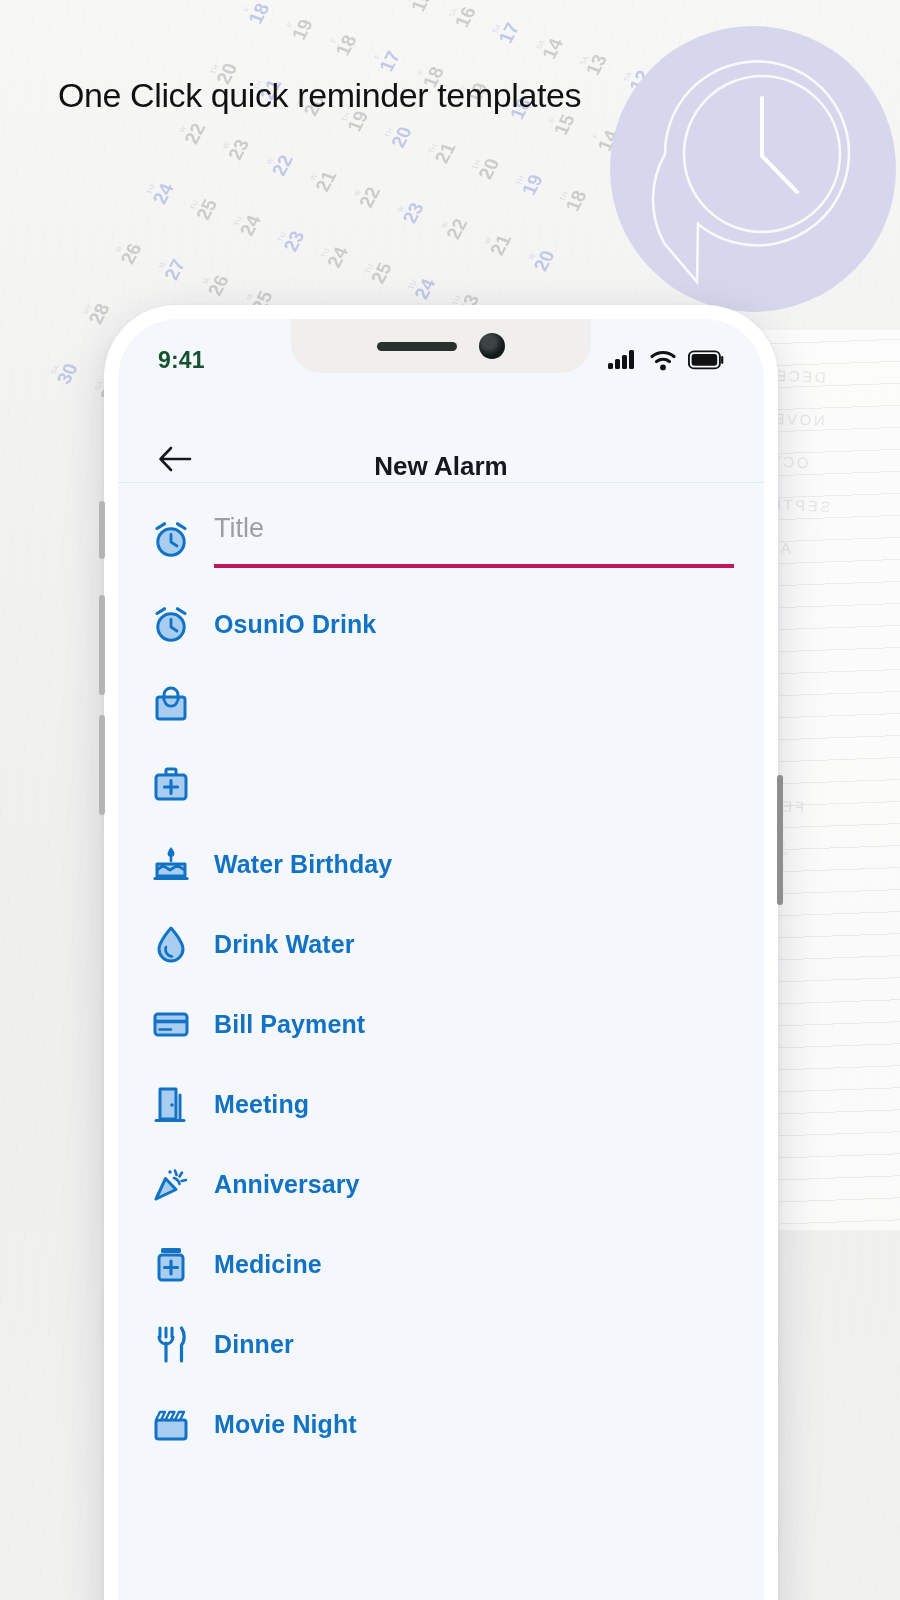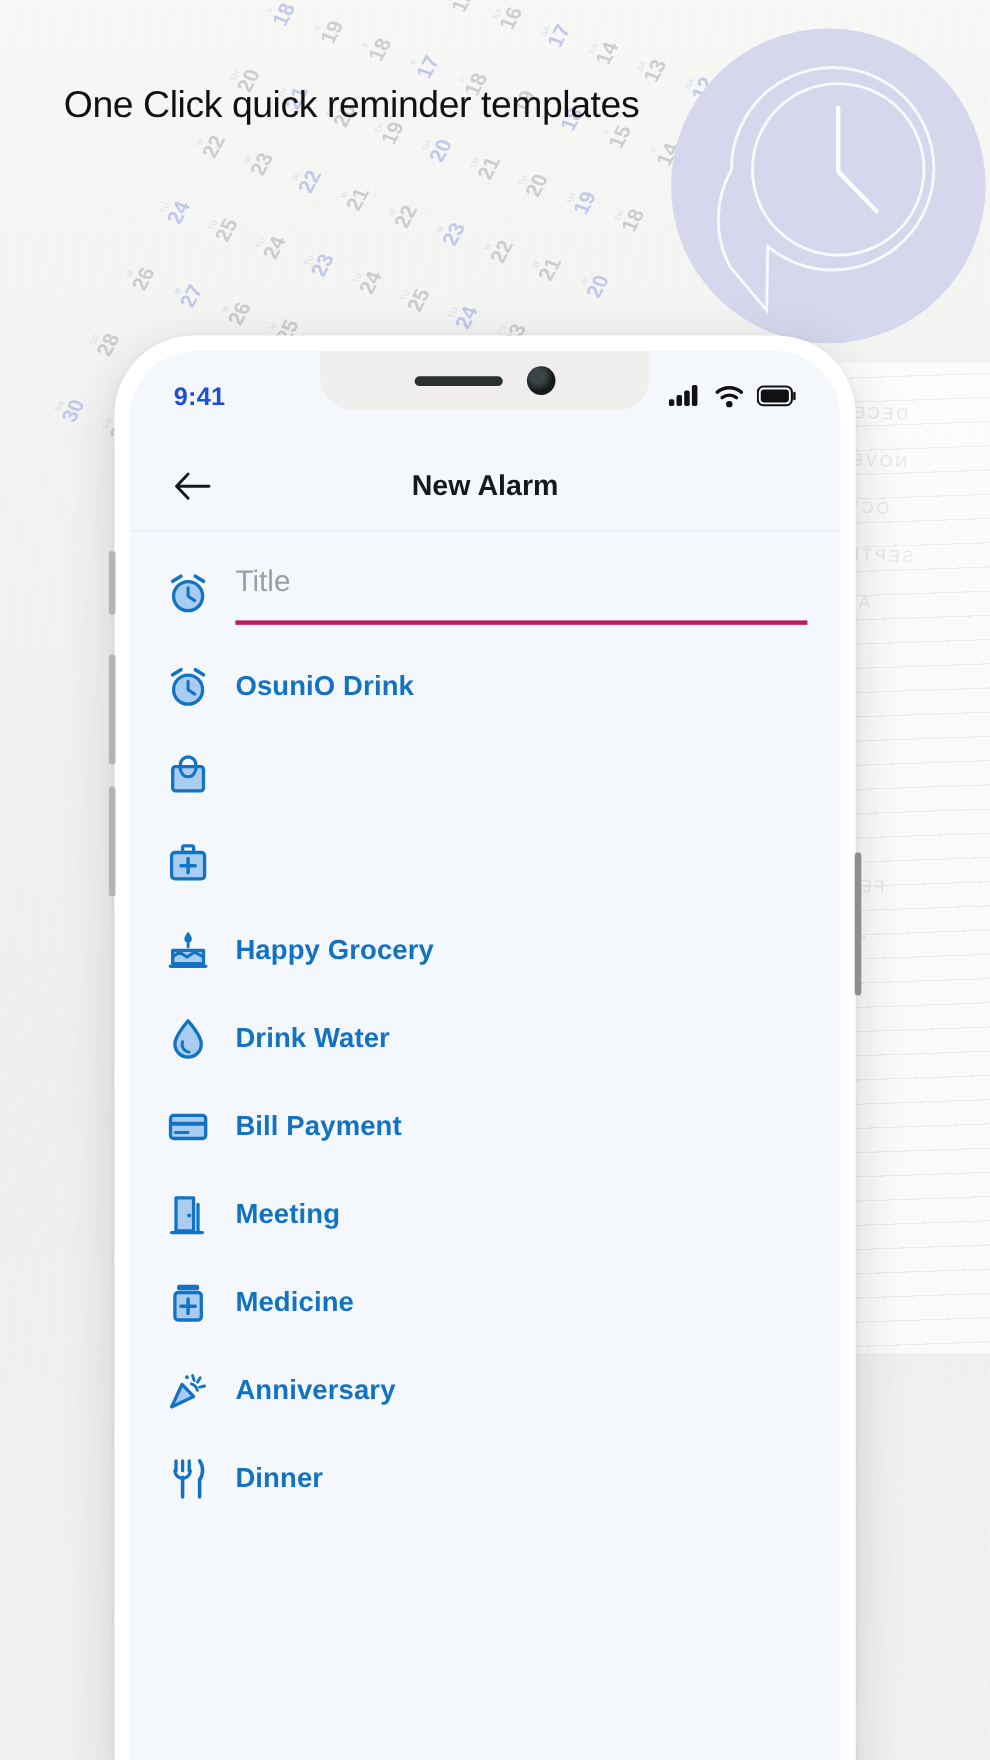--- a/index.html
+++ b/index.html
@@ -150,28 +150,28 @@
   .speaker { width: 80px; height: 9px; border-radius: 6px; background: #2b312f; }
   .camera  { width: 26px; height: 26px; border-radius: 50%;
              background: radial-gradient(circle at 38% 34%, #3c4546 0 26%, #14191a 60%); }
 
   
   .statusbar {
     position: relative; z-index: 7;
     height: 82px; padding: 0 40px;
     display: flex; align-items: center; justify-content: space-between;
   }
-  .clock-txt { font-size: 23px; font-weight: 600; color: #1d4ed8; letter-spacing: .2px; }
+  .clock-txt { font-size: 23px; font-weight: 600; color: #14532d; letter-spacing: .2px; }
   .sb-icons { display: flex; align-items: center; gap: 11px; }
 
   
   .appbar {
     position: relative;
     height: 82px;
-    display: flex; align-items: center;
+    display: flex; align-items: flex-end;
     padding: 0 34px;
     border-bottom: 1px solid #e3e9f1;
   }
   .back-btn { width: 46px; height: 46px; display: flex; align-items: center; justify-content: center; cursor: pointer; }
   .appbar-title {
     position: absolute; left: 0; right: 0;
     text-align: center;
     font-size: 26px; font-weight: 600; color: #16181c;
     pointer-events: none;
   }
@@ -420,21 +420,21 @@
           <div class="tpl-item">
             <div class="row-icon">
               <svg width="40" height="40" viewBox="0 0 40 40">
     <path d="M20 3 C20 3 23.4 7.2 23.4 9.4 A3.4 3.4 0 0 1 16.6 9.4 C16.6 7.2 20 3 20 3 Z" fill="#1272c4"></path>
     <path d="M20 13 L20 17" stroke="#1272c4" stroke-width="2.6" stroke-linecap="round"></path>
     <path d="M6 32 L6 20 L34 20 L34 32 Z" fill="#a8cdf0" stroke="#1272c4" stroke-width="3" stroke-linejoin="round"></path>
     <path d="M6 26 L12 21.6 L19 26 L26 21.6 L34 26" fill="none" stroke="#1272c4" stroke-width="2.8" stroke-linejoin="round"></path>
     <path d="M4 34.5 L36 34.5" stroke="#1272c4" stroke-width="3.2" stroke-linecap="round"></path>
   </svg>
             </div>
-            <div class="tpl-label">Happy Grocery</div>
+            <div class="tpl-label">Water Birthday</div>
           </div>
           <div class="tpl-item">
             <div class="row-icon">
               <svg width="40" height="40" viewBox="0 0 40 40">
     <path d="M20 4 C20 4 32 17.6 32 25 A12 12 0 0 1 8 25 C8 17.6 20 4 20 4 Z" fill="#a8cdf0" stroke="#1272c4" stroke-width="3" stroke-linejoin="round"></path>
     <path d="M15 23 A7 7 0 0 0 21 32.5" fill="none" stroke="#1272c4" stroke-width="2.6" stroke-linecap="round"></path>
   </svg>
             </div>
             <div class="tpl-label">Drink Water</div>
           </div>
@@ -451,52 +451,61 @@
           <div class="tpl-item">
             <div class="row-icon">
               <svg width="40" height="40" viewBox="0 0 40 40">
     <path d="M9 5 L25 5 L25 35 L9 35 Z" fill="#a8cdf0" stroke="#1272c4" stroke-width="3" stroke-linejoin="round"></path>
     <circle cx="21" cy="21" r="1.8" fill="#1272c4"></circle>
     <path d="M29 11 L29 35" stroke="#1272c4" stroke-width="3" stroke-linecap="round"></path>
     <path d="M5 36.5 L33 36.5" stroke="#1272c4" stroke-width="3" stroke-linecap="round"></path>
   </svg>
             </div>
             <div class="tpl-label">Meeting</div>
-          </div>
-          <div class="tpl-item">
-            <div class="row-icon">
-              <svg width="40" height="40" viewBox="0 0 40 40">
-    <rect x="10" y="4" width="20" height="5" rx="1.6" fill="#1272c4"></rect>
-    <rect x="8" y="11" width="24" height="25" rx="3" fill="#a8cdf0" stroke="#1272c4" stroke-width="3"></rect>
-    <path d="M20 17 L20 30 M13.5 23.5 L26.5 23.5" stroke="#1272c4" stroke-width="3.2" stroke-linecap="round"></path>
-  </svg>
-            </div>
-            <div class="tpl-label">Medicine</div>
           </div>
           <div class="tpl-item">
             <div class="row-icon">
               <svg width="40" height="40" viewBox="0 0 40 40">
     <path d="M5 35 L14.5 14.5 L25 25.5 Z" fill="#a8cdf0" stroke="#1272c4" stroke-width="3" stroke-linejoin="round"></path>
     <path d="M23 14 A8.5 8.5 0 0 1 28.5 20" fill="none" stroke="#1272c4" stroke-width="2.6" stroke-linecap="round"></path>
     <path d="M24 6.5 L25.6 11" stroke="#1272c4" stroke-width="2.6" stroke-linecap="round"></path>
     <path d="M31 8.5 L28.5 12.5" stroke="#1272c4" stroke-width="2.6" stroke-linecap="round"></path>
     <path d="M35 16 L30.5 17" stroke="#1272c4" stroke-width="2.6" stroke-linecap="round"></path>
     <circle cx="19" cy="8" r="1.7" fill="#1272c4"></circle>
   </svg>
             </div>
             <div class="tpl-label">Anniversary</div>
           </div>
           <div class="tpl-item">
             <div class="row-icon">
               <svg width="40" height="40" viewBox="0 0 40 40">
+    <rect x="10" y="4" width="20" height="5" rx="1.6" fill="#1272c4"></rect>
+    <rect x="8" y="11" width="24" height="25" rx="3" fill="#a8cdf0" stroke="#1272c4" stroke-width="3"></rect>
+    <path d="M20 17 L20 30 M13.5 23.5 L26.5 23.5" stroke="#1272c4" stroke-width="3.2" stroke-linecap="round"></path>
+  </svg>
+            </div>
+            <div class="tpl-label">Medicine</div>
+          </div>
+          <div class="tpl-item">
+            <div class="row-icon">
+              <svg width="40" height="40" viewBox="0 0 40 40">
     <path d="M9 4 L9 13 M15 4 L15 13 M21 4 L21 13" stroke="#1272c4" stroke-width="3" stroke-linecap="round"></path>
     <path d="M8 13 A7 7 0 0 0 22 13" fill="none" stroke="#1272c4" stroke-width="3" stroke-linecap="round"></path>
     <path d="M15 19 L15 37" stroke="#1272c4" stroke-width="3.2" stroke-linecap="round"></path>
     <path d="M30.5 4 C34 9 34 17 30.5 21 L30.5 37" fill="none" stroke="#1272c4" stroke-width="3.2" stroke-linecap="round" stroke-linejoin="round"></path>
   </svg>
             </div>
             <div class="tpl-label">Dinner</div>
           </div>
+          <div class="tpl-item">
+            <div class="row-icon">
+              <svg width="40" height="40" viewBox="0 0 40 40">
+    <rect x="5" y="16" width="30" height="19" rx="2.4" fill="#a8cdf0" stroke="#1272c4" stroke-width="3"></rect>
+    <path d="M5 16 L9 8 L14 8 L10 16 Z M14.5 16 L18.5 8 L23.5 8 L19.5 16 Z M24 16 L28 8 L33 8 L29 16 Z" fill="#ffffff" stroke="#1272c4" stroke-width="2.4" stroke-linejoin="round"></path>
+  </svg>
+            </div>
+            <div class="tpl-label">Movie Night</div>
+          </div>
         </div>
 
     </div>
   </div>
 </div>
 
 </body></html>

